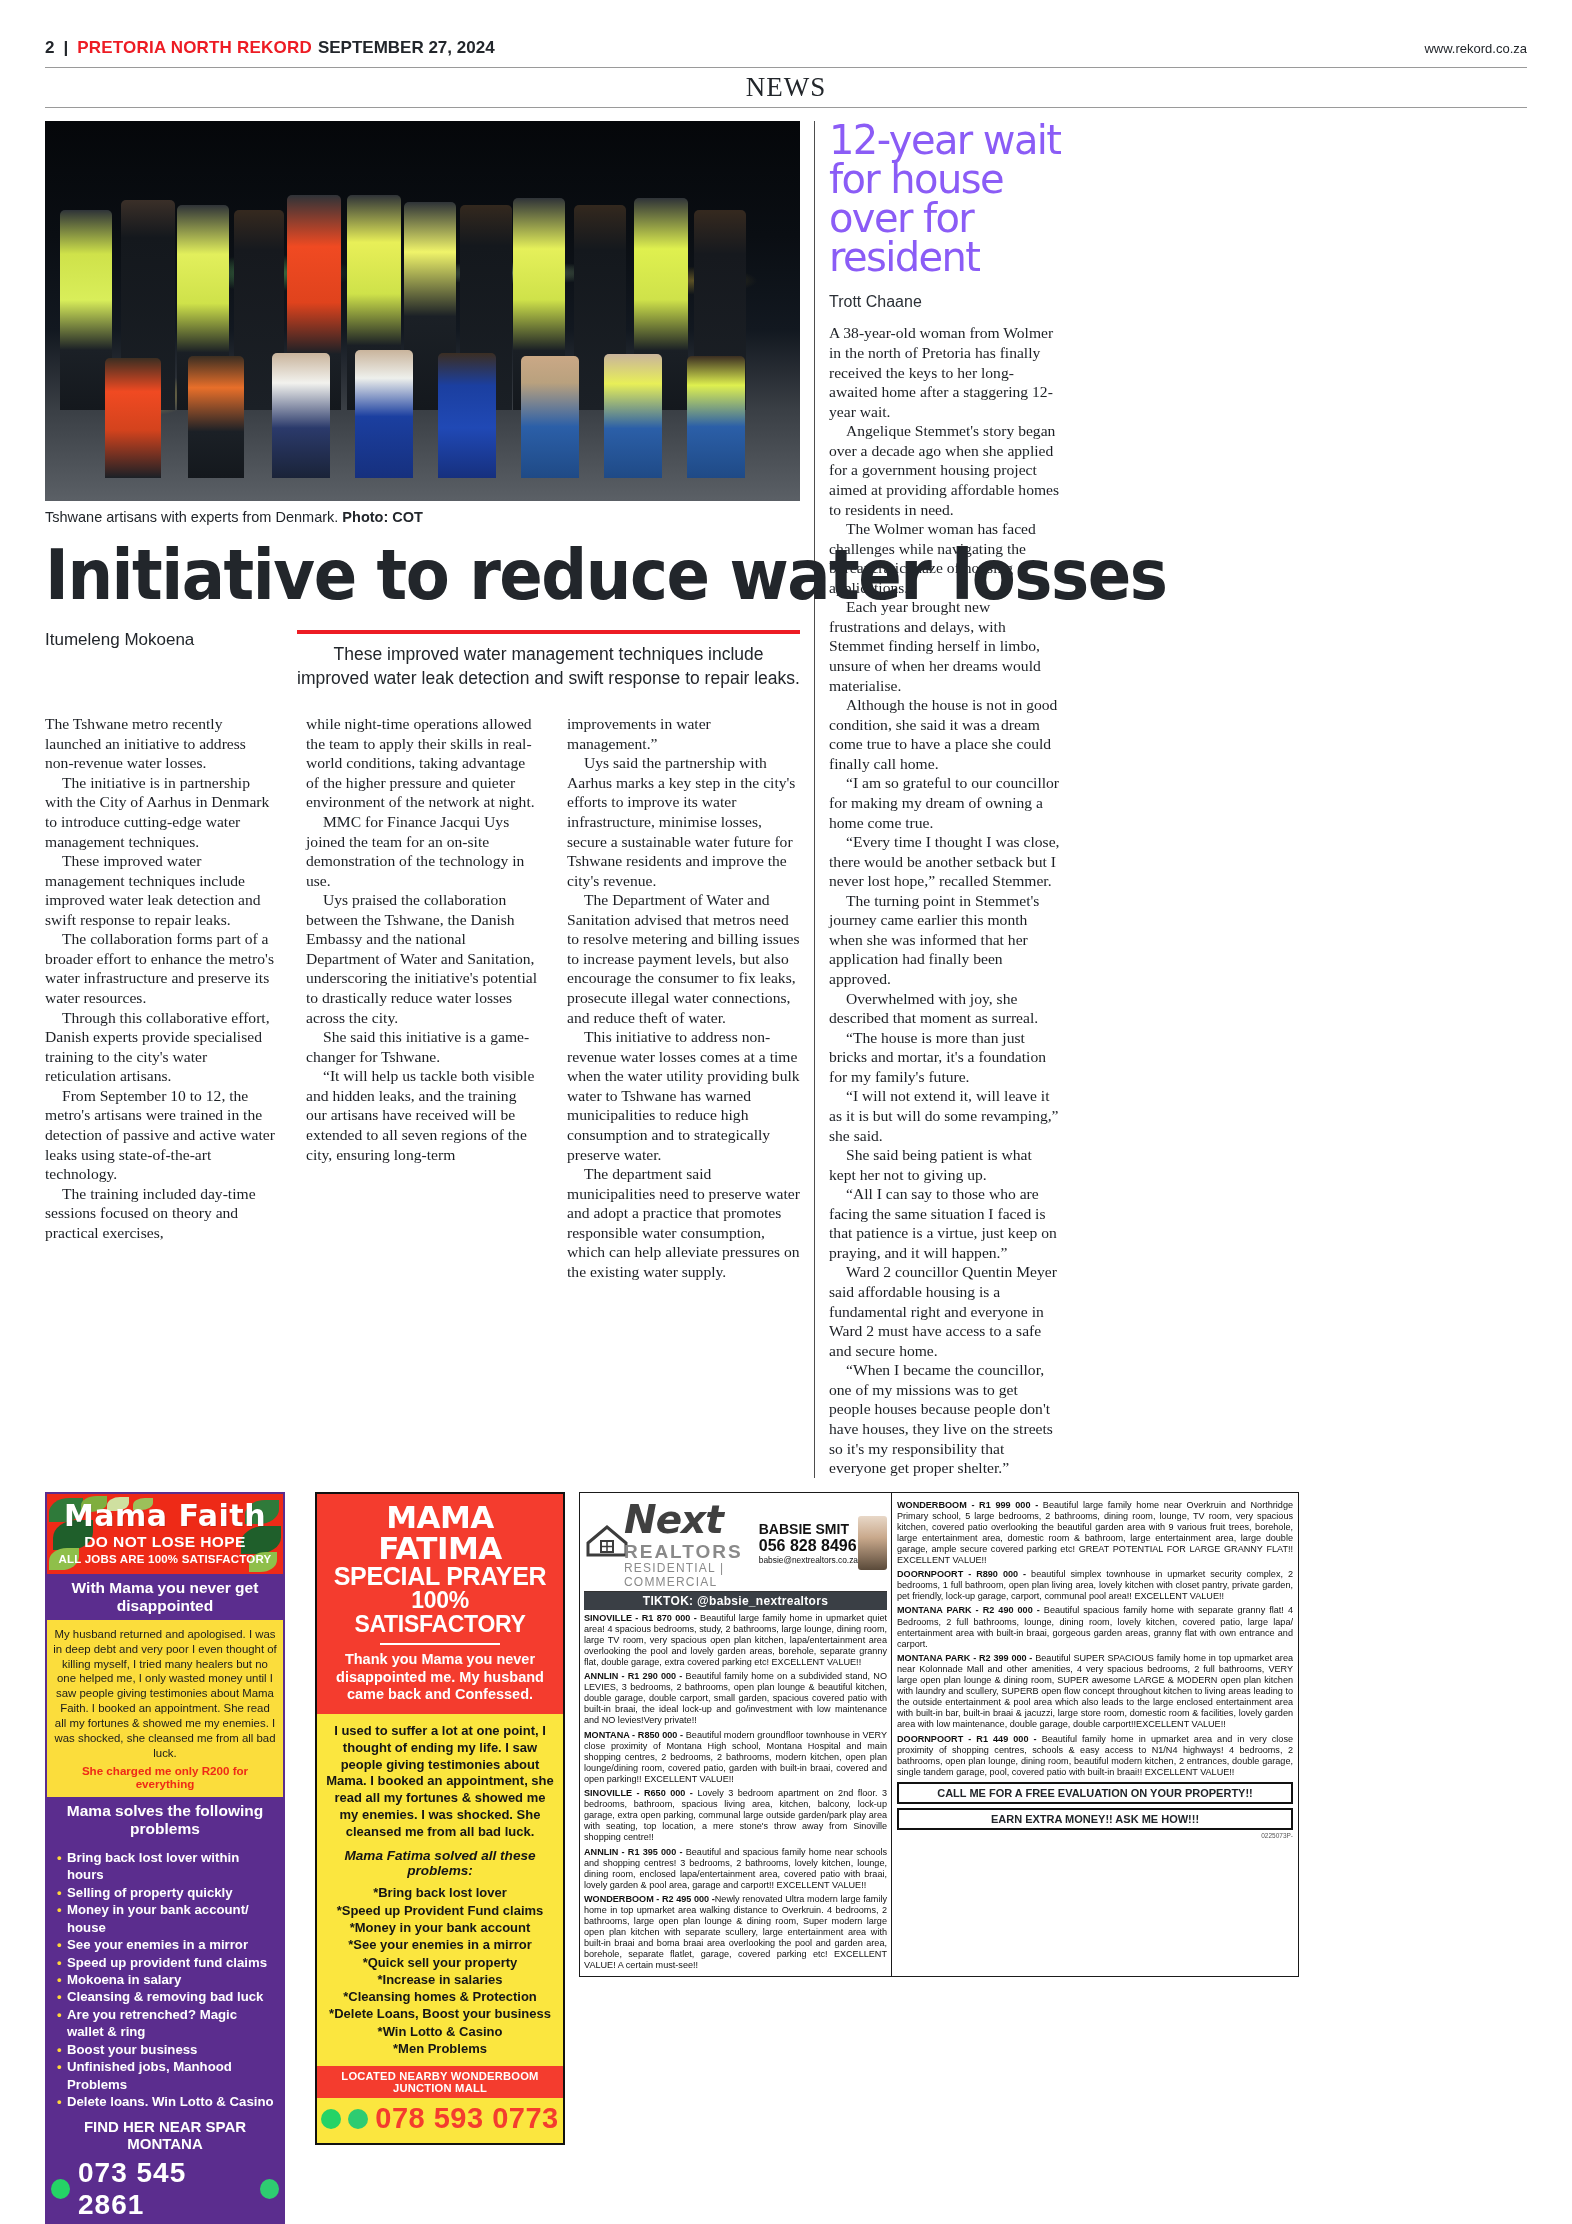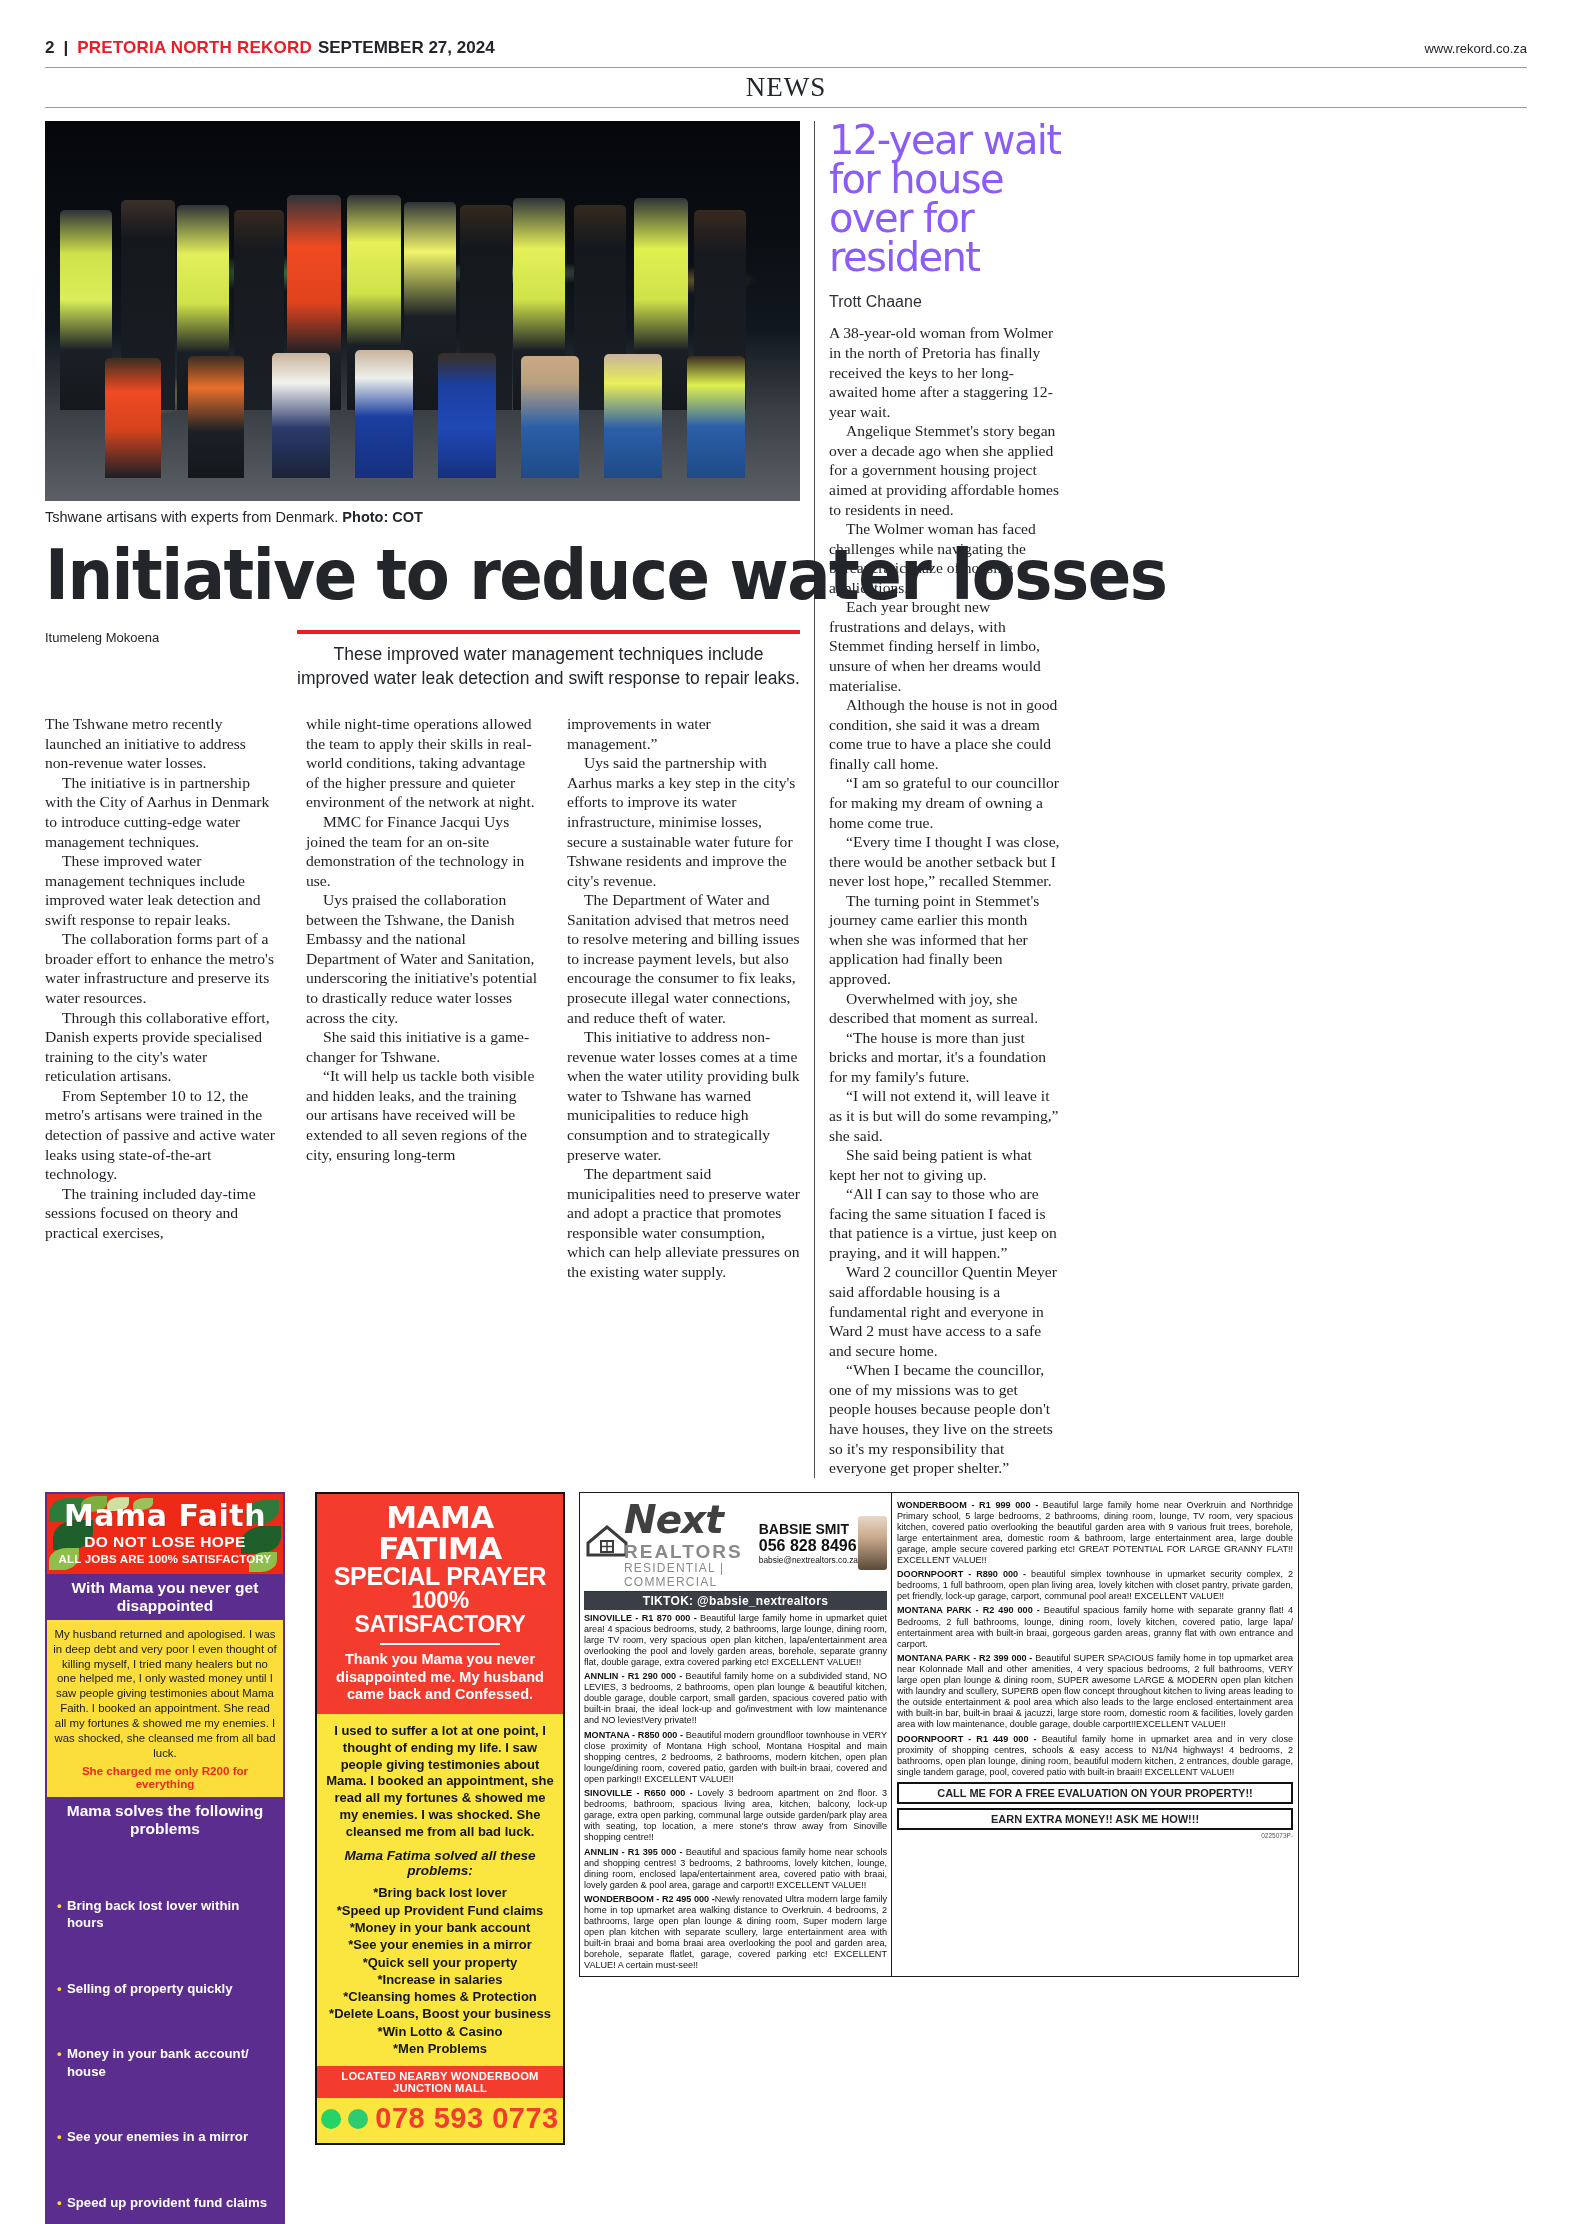--- a/index.html
+++ b/index.html
@@ -58,21 +58,21 @@
     line-height: 0.96;
     letter-spacing: -1.6px;
     margin-top: 17px;
     color: #22262b;
     transform: scaleX(0.93);
     transform-origin: left center;
     white-space: nowrap;
   }
 
   .byline-row { display: flex; margin-top: 22px; }
-  .byline { width: 240px; font-size: 13px; color: #22262b; }
+  .byline { width: 240px; font-size: 17px; color: #22262b; }
   .pullquote { flex: 1; padding-left: 12px; }
   .pq-rule { border-top: 4px solid #ed1c24; margin-bottom: 9px; }
   .pq-text { font-size: 17.5px; line-height: 1.35; text-align: center; color: #22262b; }
 
   .body-cols { display: flex; gap: 28px; margin-top: 24px; }
   .bcol { width: 240px; }
   .bcol p, .rcol p {
     font-family: "Liberation Serif", serif;
     font-size: 15.6px; line-height: 1.255; text-align: left; color: #1c1f24;
   }
@@ -99,21 +99,21 @@
     font-family:"DejaVu Sans", sans-serif; font-weight:bold;
     font-size:30px; letter-spacing:0.5px; padding-top:4px; text-shadow:1px 1px 0 rgba(0,0,0,.12);
   }
   .faith-sub { position:relative; z-index:3; text-align:center; color:#fff; font-weight:bold; font-size:15.5px; letter-spacing:.4px; }
   .faith-sub2 { position:relative; z-index:3; text-align:center; color:#fff; font-weight:bold; font-size:11.5px; letter-spacing:.2px; margin-top:2px;}
   .faith-bar { background:#5b2d8e; color:#fff; text-align:center; font-weight:bold; font-size:15.5px; padding:5px 2px; }
   .faith-body { background:#fbdd3c; padding:7px 6px; text-align:center; }
   .faith-body p { font-size:11.4px; line-height:1.31; color:#1a1a1a; }
   .faith-red { color:#ee2a17; font-weight:bold; font-size:11.6px; margin-top:3px; }
   .faith-list { background:#5b2d8e; color:#fff; padding:6px 8px 8px 10px; }
-  .faith-list li { list-style:none; font-weight:bold; font-size:13.2px; line-height:1.32; position:relative; padding-left:10px;margin-top:48px; }
+  .faith-list li { list-style:none; font-weight:bold; font-size:13.2px; line-height:1.32; position:relative; padding-left:10px; }
   .faith-list li:before { content:"•"; position:absolute; left:0; color:#ffd83a; }
   .faith-find { background:#5b2d8e; color:#fff; text-align:center; font-weight:bold; font-size:15px; padding-bottom:2px; }
   .faith-phone { background:#5b2d8e; display:flex; align-items:center; justify-content:center; gap:8px; padding:3px 4px 7px; }
   .faith-phone .num { color:#fff; font-weight:bold; font-size:28px; letter-spacing:1px; }
   .circ { width:20px; height:20px; border-radius:50%; background:#25d366; display:inline-block; position:relative; }
   .circ.green2 { background:#2ecc71; }
 
   
   .fatima { width: 250px; border:2px solid #111; margin-left:30px; }
   .fat-top { background:#f43c2e; color:#fff; text-align:center; padding:8px 6px 10px; }

